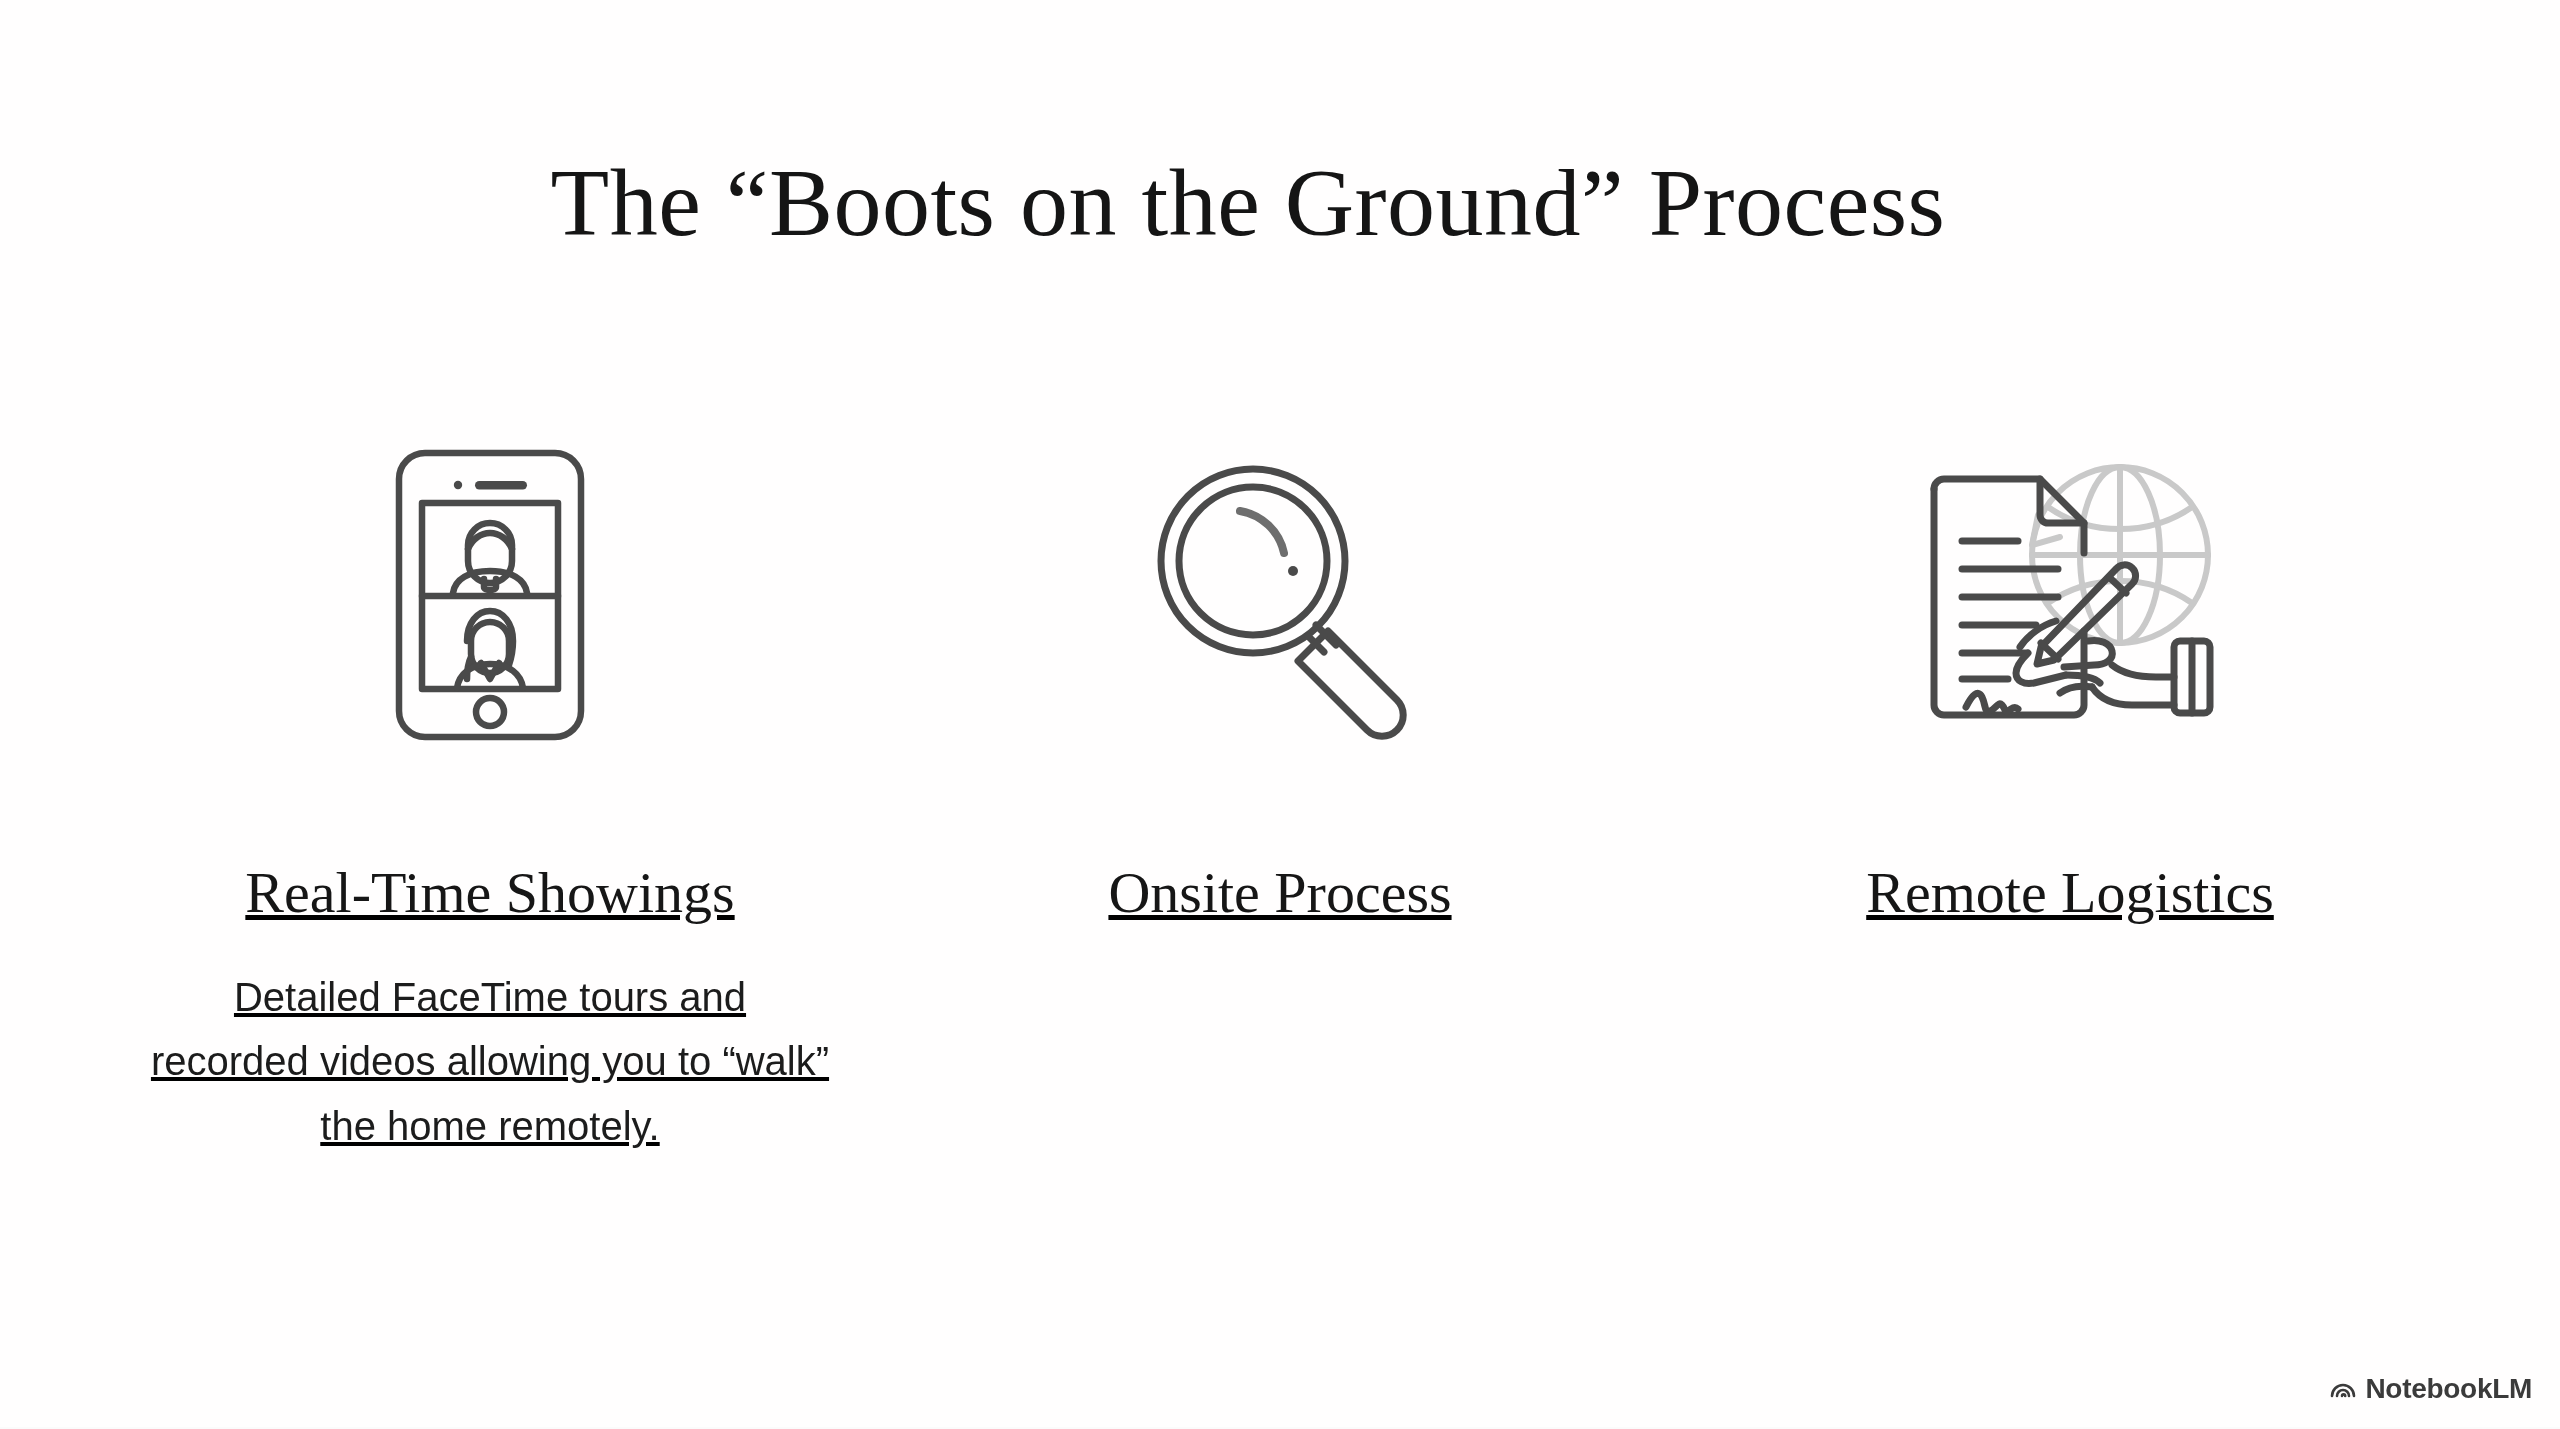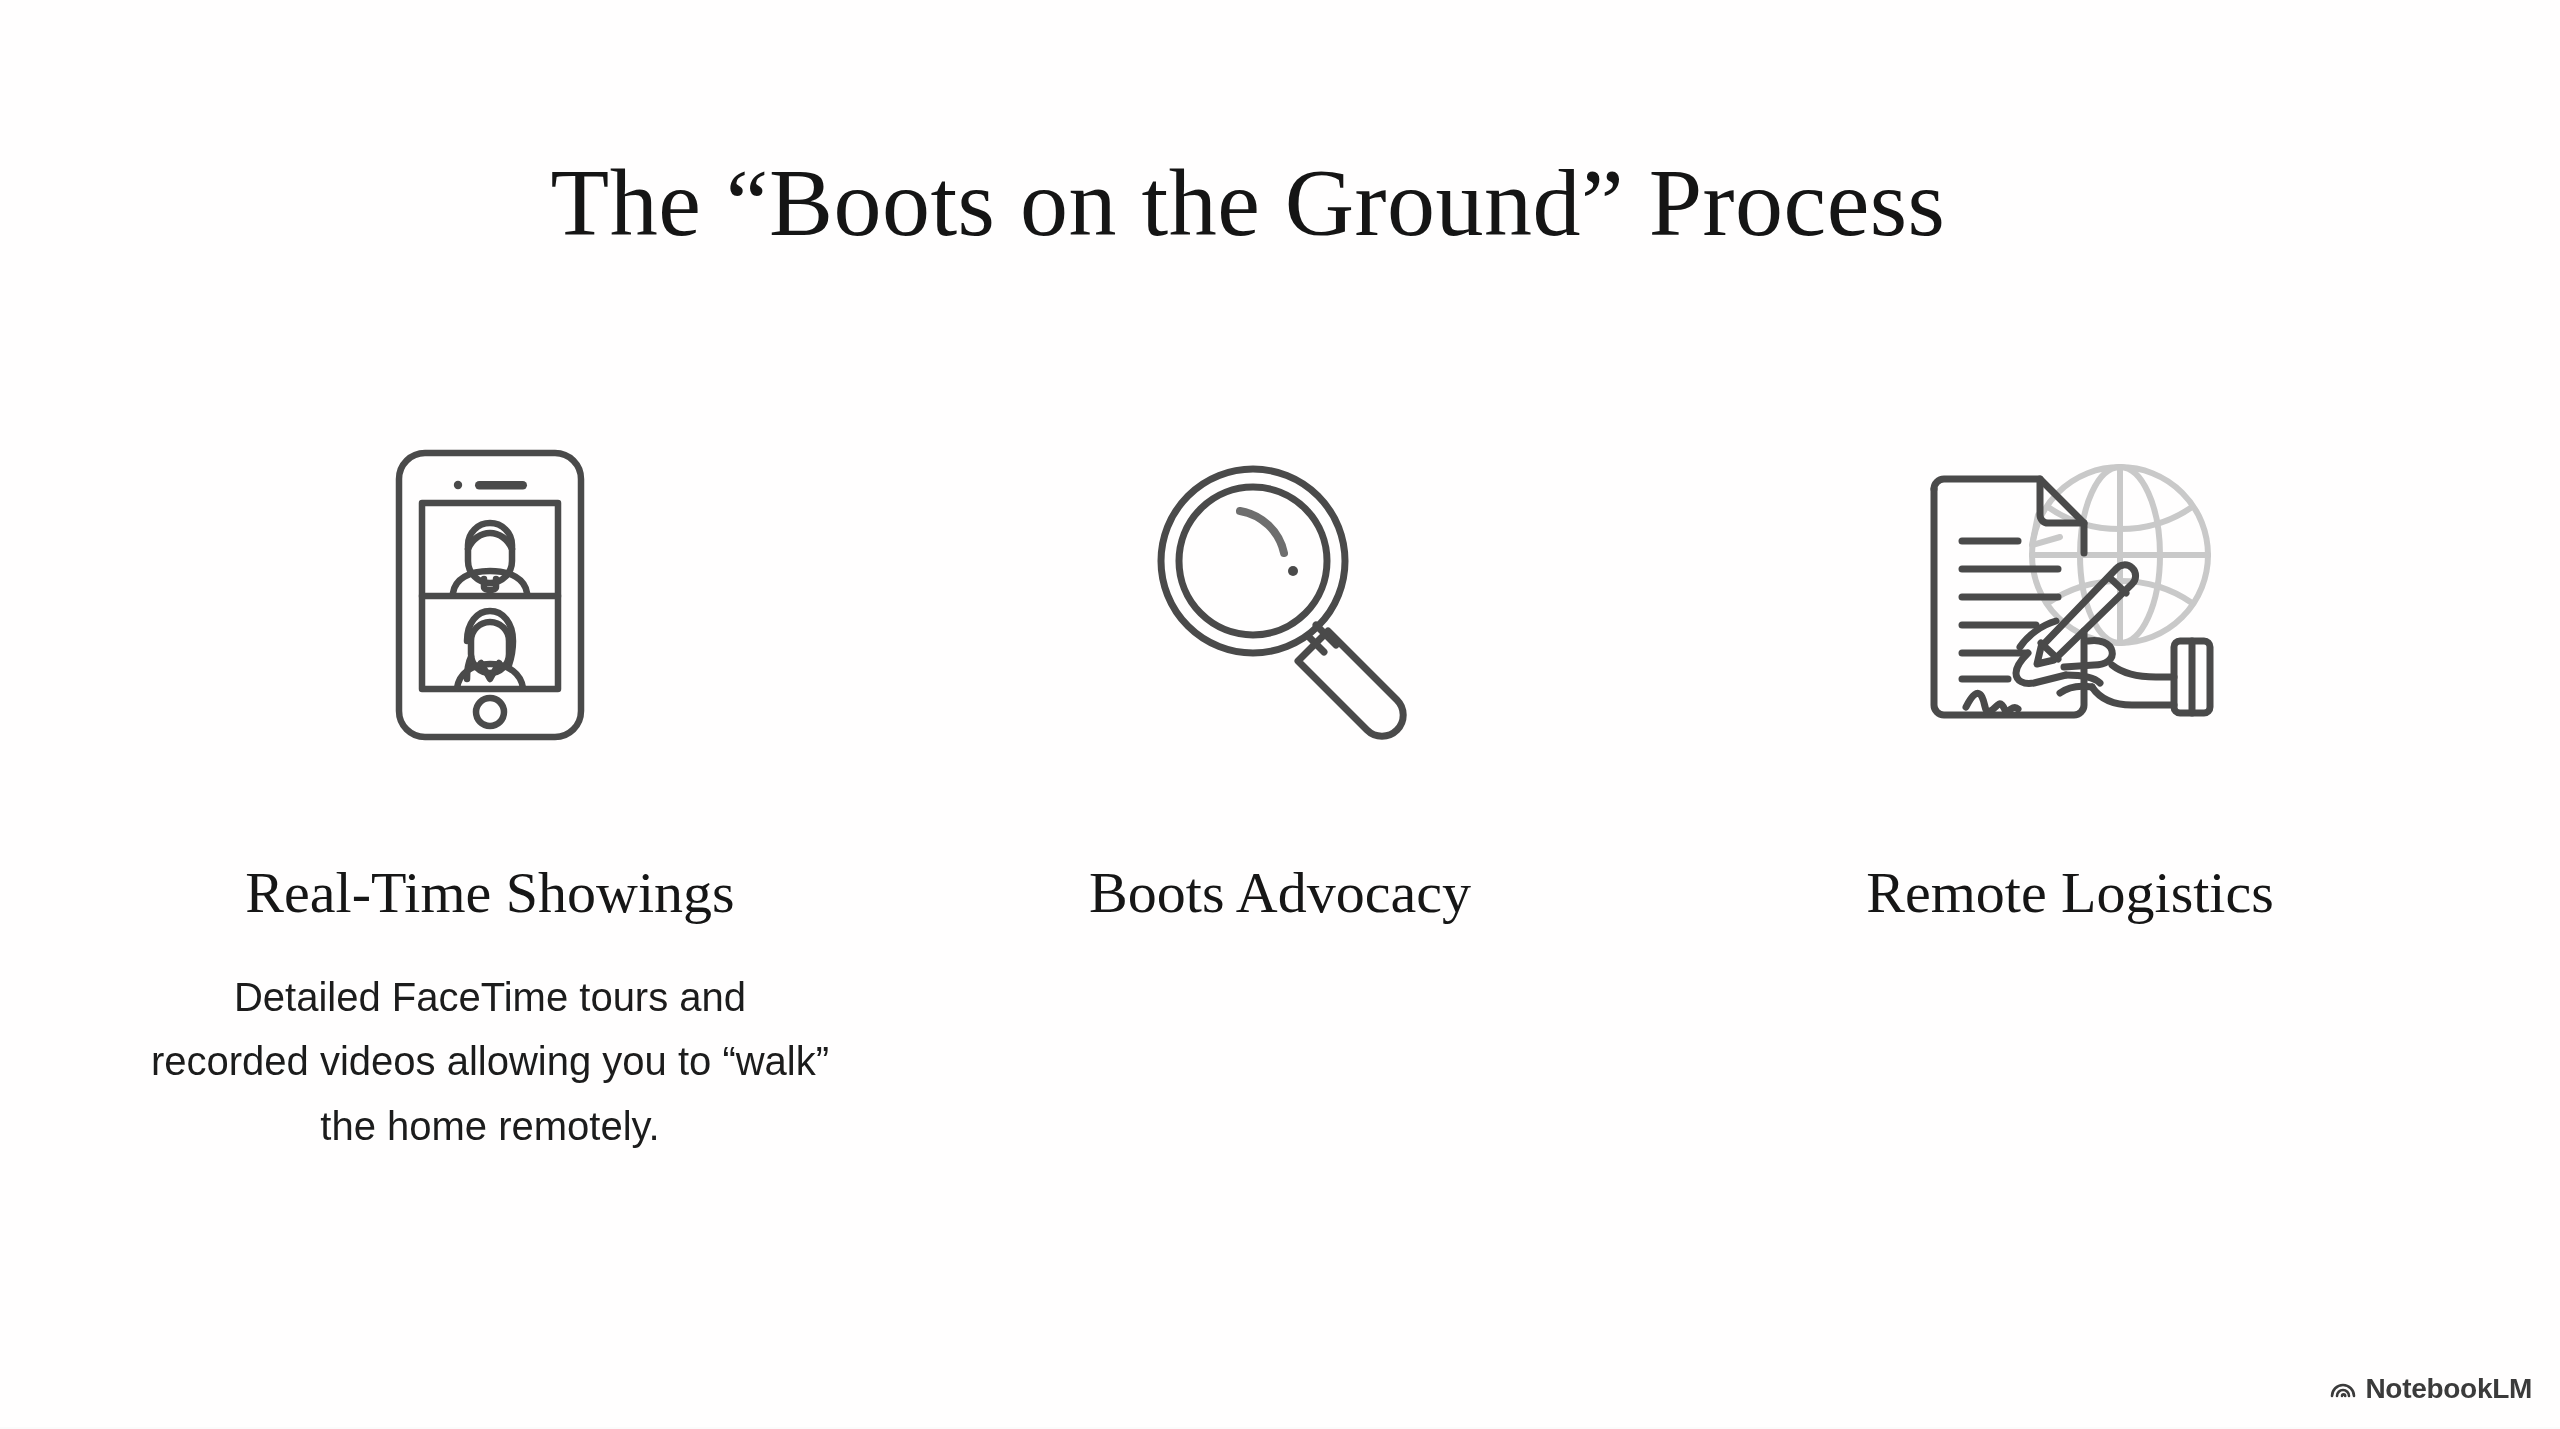--- a/index.html
+++ b/index.html
@@ -47,20 +47,21 @@
     display: flex;
     flex-direction: row;
     align-items: flex-start;
     justify-content: center;
   }
   .column {
     width: 790px;
     display: flex;
     flex-direction: column;
     align-items: center;
+    text-decoration: underline;
   }
 
   .icon-wrap {
     height: 330px;
     width: 330px;
     display: flex;
     align-items: center;
     justify-content: center;
   }
   .icon-wrap svg { display: block; }
@@ -154,21 +155,21 @@
         <svg width="300" height="300" viewBox="0 0 300 300" fill="none" stroke="#4a4a4a" stroke-width="7" stroke-linecap="round" stroke-linejoin="round">
           <circle cx="123" cy="116" r="92"></circle>
           <circle cx="123" cy="116" r="74"></circle>
           <path d="M110 66a54 54 0 0 1 44 42" stroke="#6e6e6e" stroke-width="8"></path>
           <circle cx="163" cy="126" r="5" fill="#4a4a4a" stroke="none"></circle>
           <path d="M186 180l20 20"></path>
           <path d="M178 191l16 16"></path>
           <path d="M198 186l69 69a21 21 0 0 1-30 30l-69-69z"></path>
         </svg>
       </div>
-      <div class="card-title">Boots Advocacy</div>
+      <div class="card-title">Onsite Process</div>
     </div>
 
     <div class="column">
       <div class="icon-wrap">
         <svg width="320" height="300" viewBox="0 0 320 300" fill="none" stroke-linecap="round" stroke-linejoin="round">
 
           <g stroke="#c9c9c9" stroke-width="6" fill="none">
             <circle cx="210" cy="110" r="88"></circle>
             <ellipse cx="210" cy="110" rx="40" ry="88"></ellipse>
             <line x1="210" y1="22" x2="210" y2="198"></line>

